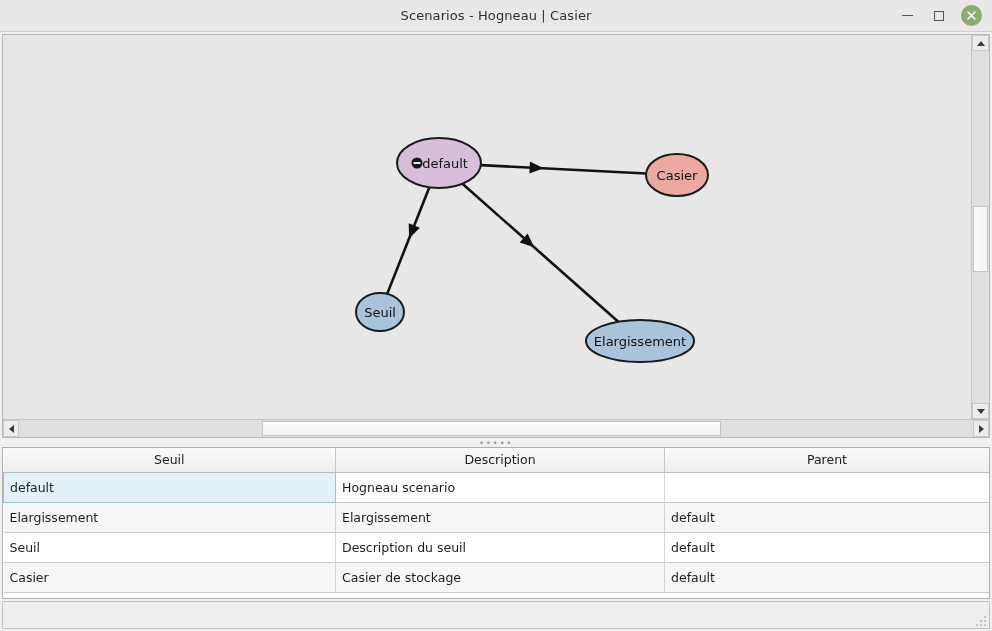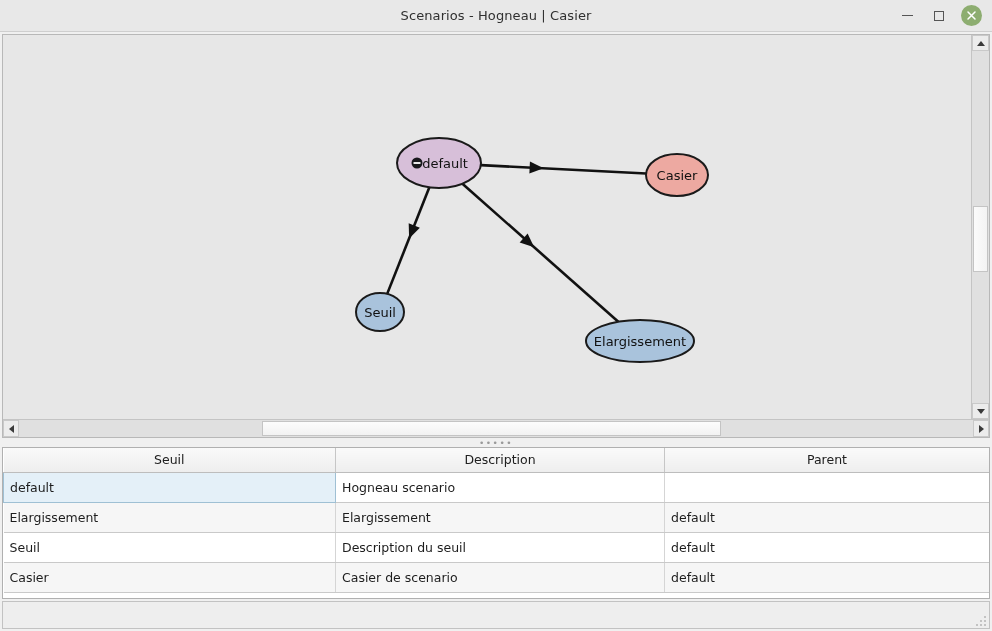--- a/index.html
+++ b/index.html
@@ -378,21 +378,21 @@
             <td class="cell-description">Elargissement</td>
             <td class="cell-parent">default</td>
           </tr>
           <tr class="row-odd">
             <td class="cell-name">Seuil</td>
             <td class="cell-description">Description du seuil</td>
             <td class="cell-parent">default</td>
           </tr>
           <tr class="row-even">
             <td class="cell-name">Casier</td>
-            <td class="cell-description">Casier de scenario</td>
+            <td class="cell-description">Casier de stockage</td>
             <td class="cell-parent">default</td>
           </tr>
         </tbody>
     </table>
     <div class="table-filler"></div>
   </div>
 
   <div class="statusbar">
     <span></span>
     <span class="resize-grip">

